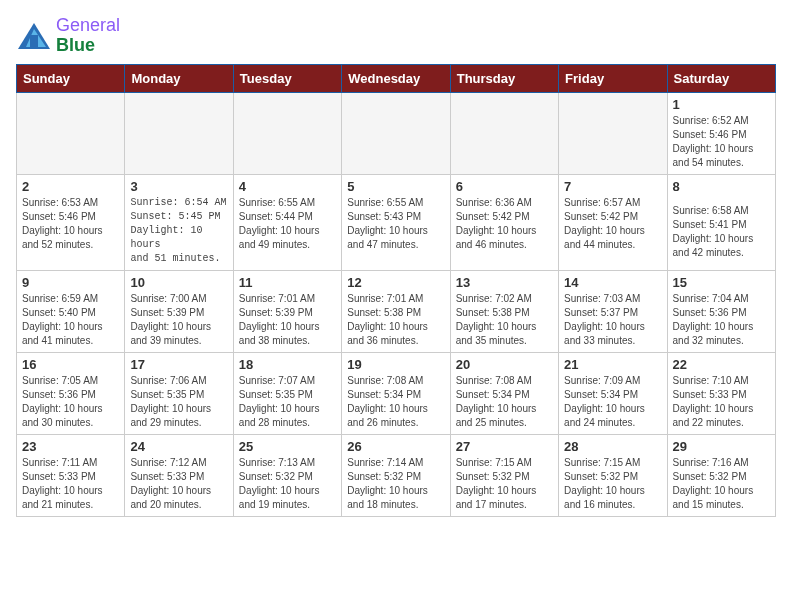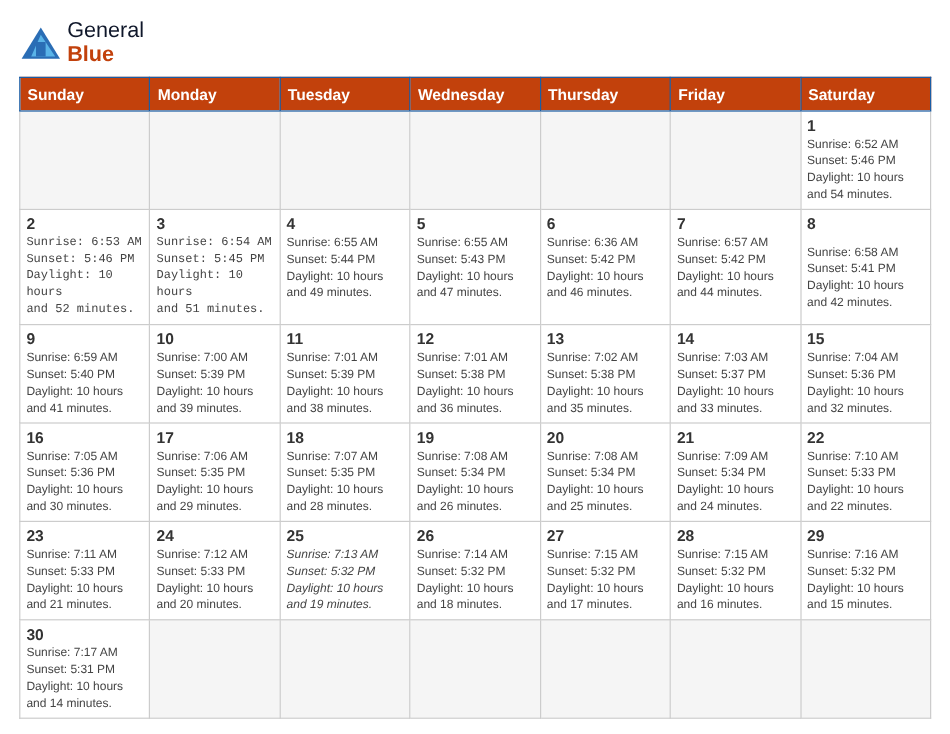--- a/index.html
+++ b/index.html
@@ -18,22 +18,22 @@
     }
     .logo {
       display: flex;
       align-items: center;
       gap: 4px;
     }
     .logo-text {
       font-size: 18px;
       line-height: 1.1;
     }
-    .logo-text .general { color: #0f172a; font-weight: normal; }
-    .logo-text .blue { color: #c2410c; font-weight: bold; }
+    .logo-text .general { color: #8b5cf6; font-weight: normal; }
+    .logo-text .blue { color: #15803d; font-weight: bold; }
     .logo-icon {
       width: 36px;
       height: 30px;
     }
     .title-area {
       text-align: right;
     }
     .month-title {
       font-size: 32px;
       color: #333;
@@ -42,21 +42,21 @@
     .location-title {
       font-size: 15px;
       color: #333;
     }
     .calendar-table {
       width: 100%;
       border-collapse: collapse;
       border: 1px solid #ccc;
     }
     .calendar-table th {
-      background-color: #c2410c;
+      background-color: #7f1d1d;
       color: white;
       text-align: left;
       padding: 6px 6px;
       font-size: 13px;
       border: 1px solid #1a5da5;
     }
     .calendar-table td {
       border: 1px solid #ccc;
       vertical-align: top;
       padding: 4px 5px;
@@ -130,21 +130,21 @@
           <span class="day-number">1</span>
           <div class="day-info" style="white-space: pre-line;">Sunrise: 6:52 AM
 Sunset: 5:46 PM
 Daylight: 10 hours
 and 54 minutes.</div>
         </td>
       </tr>
       <tr class="week-row">
         <td>
           <span class="day-number">2</span>
-          <div class="day-info" style="white-space: pre-line; font-family: Liberation Mono, monospace;">Sunrise: 6:53 AM
+          <div class="day-info" style="white-space: pre-line;">Sunrise: 6:53 AM
 Sunset: 5:46 PM
 Daylight: 10 hours
 and 52 minutes.</div>
         </td>
         <td>
           <span class="day-number">3</span>
           <div class="day-info" style="white-space: pre-line; font-family: Liberation Mono, monospace;">Sunrise: 6:54 AM
 Sunset: 5:45 PM
 Daylight: 10 hours
 and 51 minutes.</div>
@@ -297,21 +297,21 @@
         </td>
         <td>
           <span class="day-number">24</span>
           <div class="day-info" style="white-space: pre-line;">Sunrise: 7:12 AM
 Sunset: 5:33 PM
 Daylight: 10 hours
 and 20 minutes.</div>
         </td>
         <td>
           <span class="day-number">25</span>
-          <div class="day-info" style="white-space: pre-line; font-style: italic;">Sunrise: 7:13 AM
+          <div class="day-info" style="white-space: pre-line;">Sunrise: 7:13 AM
 Sunset: 5:32 PM
 Daylight: 10 hours
 and 19 minutes.</div>
         </td>
         <td>
           <span class="day-number">26</span>
           <div class="day-info" style="white-space: pre-line;">Sunrise: 7:14 AM
 Sunset: 5:32 PM
 Daylight: 10 hours
 and 18 minutes.</div>
@@ -330,30 +330,15 @@
 Daylight: 10 hours
 and 16 minutes.</div>
         </td>
         <td>
           <span class="day-number">29</span>
           <div class="day-info" style="white-space: pre-line;">Sunrise: 7:16 AM
 Sunset: 5:32 PM
 Daylight: 10 hours
 and 15 minutes.</div>
         </td>
-      </tr>
-      <tr class="week-row">
-        <td>
-          <span class="day-number">30</span>
-          <div class="day-info" style="white-space: pre-line;">Sunrise: 7:17 AM
-Sunset: 5:31 PM
-Daylight: 10 hours
-and 14 minutes.</div>
-        </td>
-        <td class="last-row"></td>
-        <td class="last-row"></td>
-        <td class="last-row"></td>
-        <td class="last-row"></td>
-        <td class="last-row"></td>
-        <td class="last-row"></td>
       </tr>
     </tbody>
 </table>
 
 </body></html>

